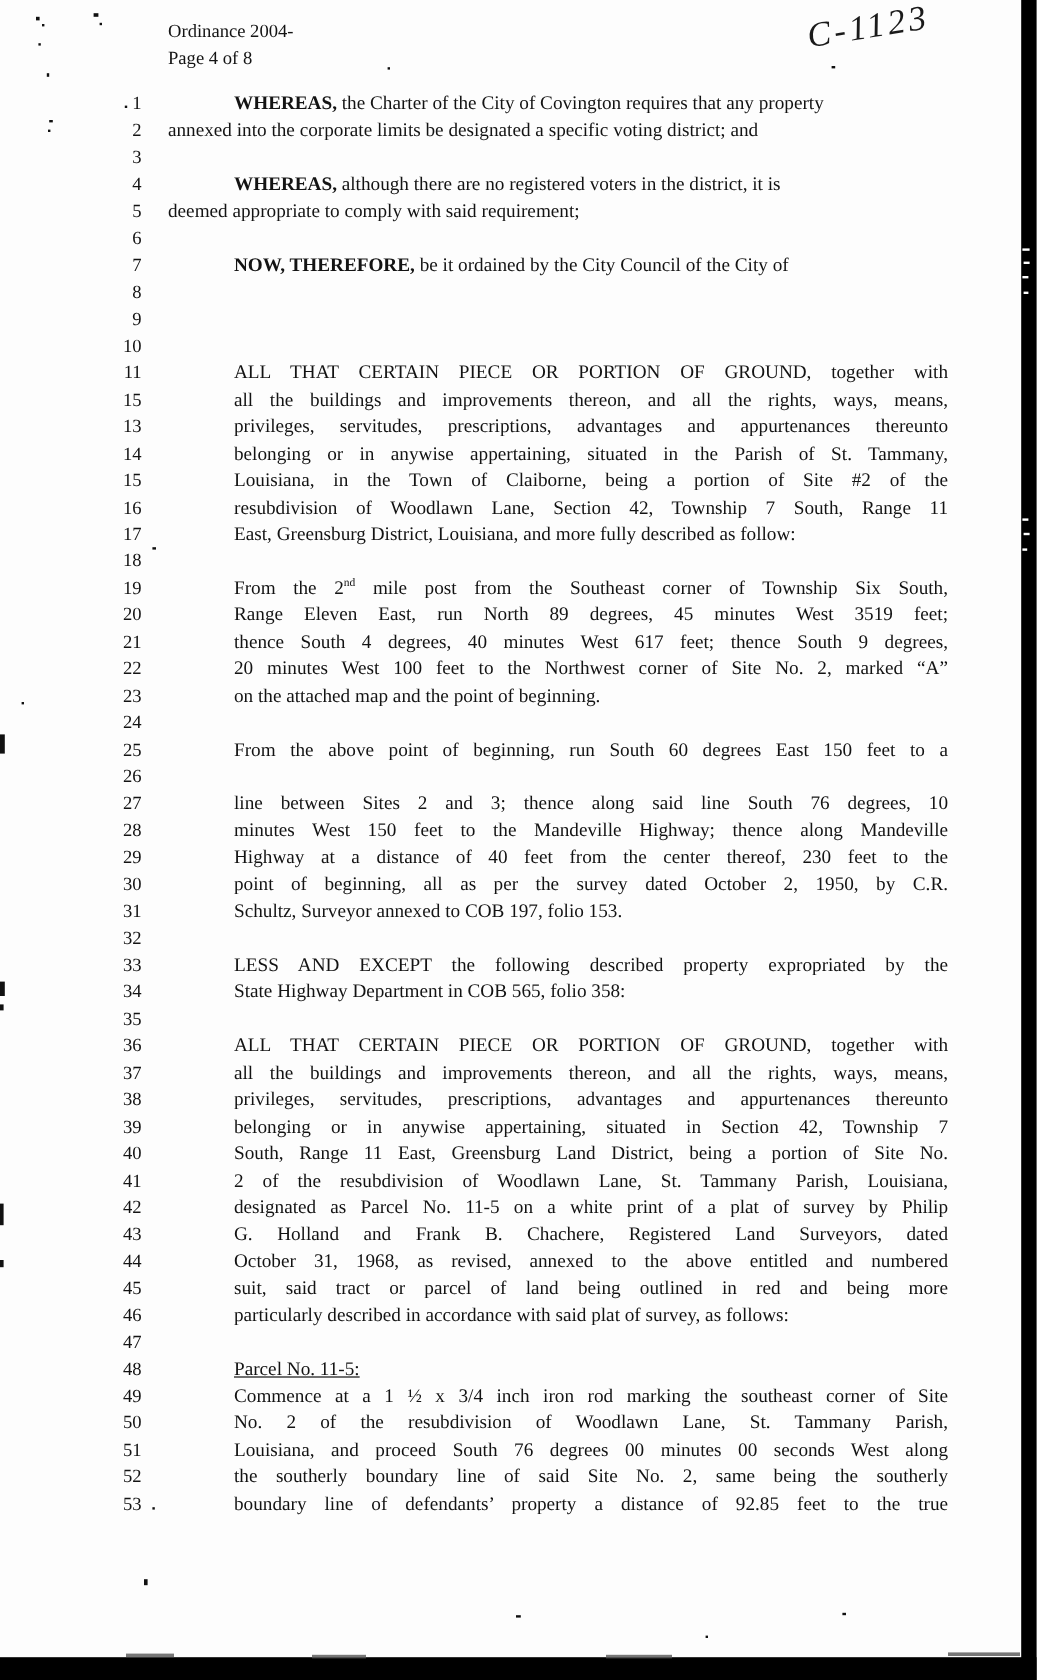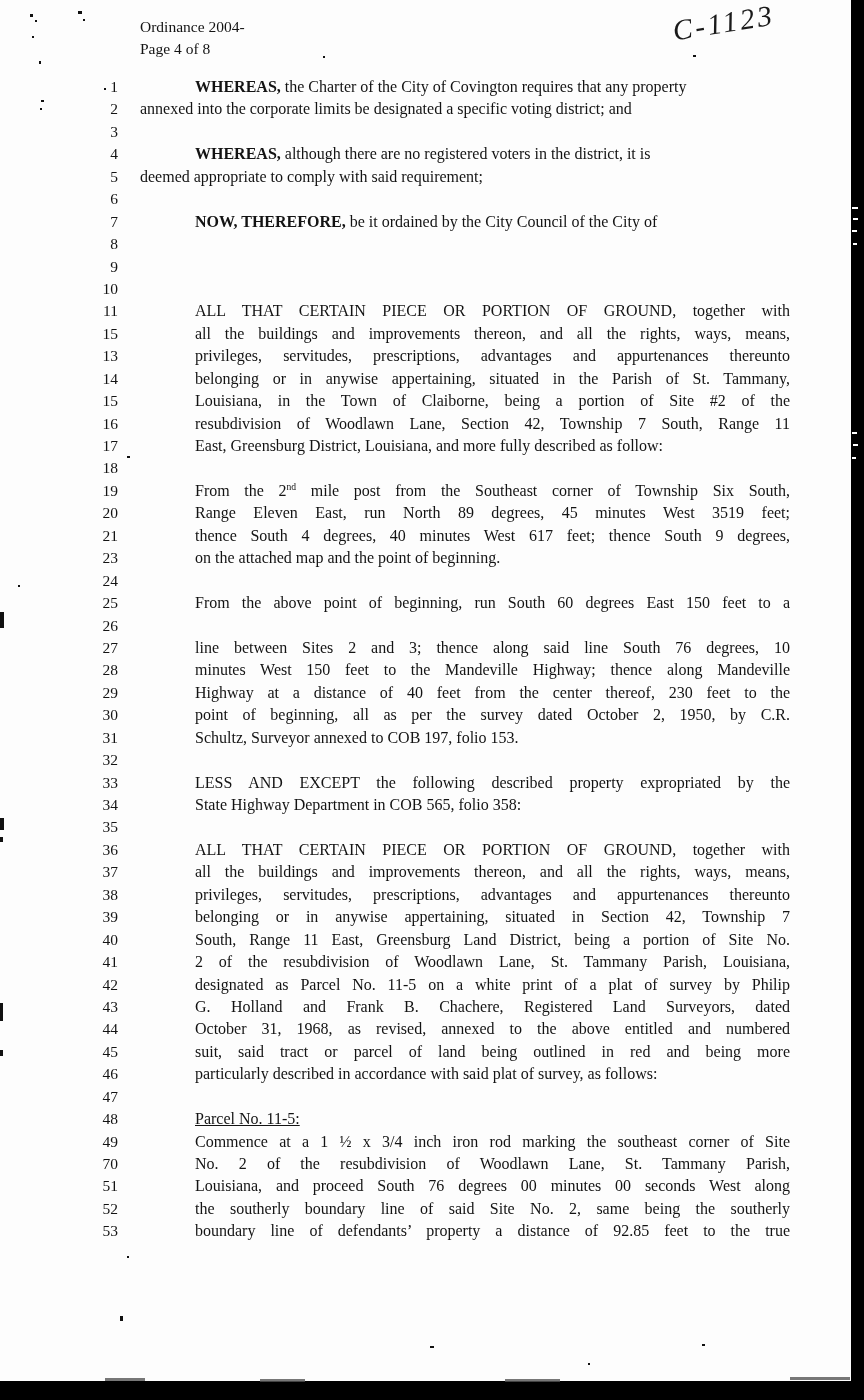--- a/index.html
+++ b/index.html
@@ -123,20 +123,24 @@
       </div>
       <div class="line">
         <span class="num">20</span>
         <div class="txt quote just"><span>Range Eleven East, run North 89 degrees, 45 minutes West 3519 feet;</span></div>
       </div>
       <div class="line">
         <span class="num">21</span>
         <div class="txt quote just"><span>thence South 4 degrees, 40 minutes West 617 feet; thence South 9 degrees,</span></div>
       </div>
       <div class="line">
+        <span class="num">22</span>
+        <div class="txt quote just"><span>20 minutes West 100 feet to the Northwest corner of Site No. 2, marked “A”</span></div>
+      </div>
+      <div class="line">
         <span class="num">23</span>
         <div class="txt quote"><span>on the attached map and the point of beginning.</span></div>
       </div>
       <div class="line">
         <span class="num">24</span>
       </div>
       <div class="line">
         <span class="num">25</span>
         <div class="txt quote just"><span>From the above point of beginning, run South 60 degrees East 150 feet to a</span></div>
       </div>
@@ -226,21 +230,21 @@
       </div>
       <div class="line">
         <span class="num">48</span>
         <div class="txt quote"><span class="u">Parcel No. 11-5:</span></div>
       </div>
       <div class="line">
         <span class="num">49</span>
         <div class="txt quote just"><span>Commence at a 1 ½ x 3/4 inch iron rod marking the southeast corner of Site</span></div>
       </div>
       <div class="line">
-        <span class="num">70</span>
+        <span class="num">50</span>
         <div class="txt quote just"><span>No. 2 of the resubdivision of Woodlawn Lane, St. Tammany Parish,</span></div>
       </div>
       <div class="line">
         <span class="num">51</span>
         <div class="txt quote just"><span>Louisiana, and proceed South 76 degrees 00 minutes 00 seconds West along</span></div>
       </div>
       <div class="line">
         <span class="num">52</span>
         <div class="txt quote just"><span>the southerly boundary line of said Site No. 2, same being the southerly</span></div>
       </div>

